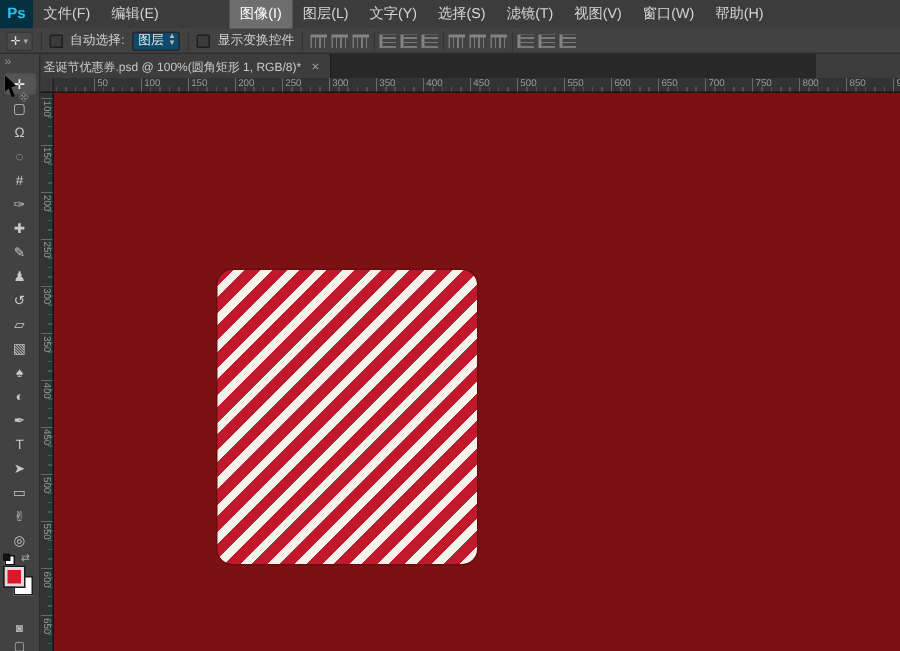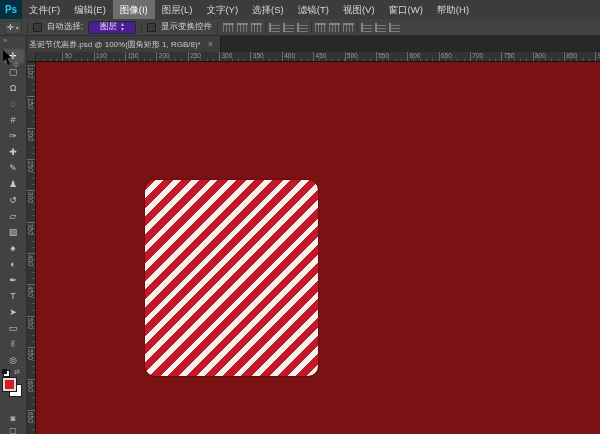--- a/index.html
+++ b/index.html
@@ -5,43 +5,43 @@
   * { margin:0; padding:0; box-sizing:border-box; }
   html,body { width:600px; height:434px; overflow:hidden; }
   body { font-family:"Liberation Sans","DejaVu Sans",sans-serif; background:#3c3c3c; position:relative; }
 
   
   #menubar { position:absolute; left:0; top:0; width:600px; height:26px;
     background:#3c3c3c; border-bottom:1px solid #2a2a2a; display:flex; align-items:stretch; }
   #ps-logo { width:22px; height:19px; background:#05303f; color:#30c1f0; font-weight:bold;
     font-size:10px; display:flex; align-items:center; justify-content:center; }
   .menu-item { color:#d6d6d6; font-size:9.5px; line-height:19px; padding:0 7px; white-space:nowrap; }
-  .menu-item.hl { background:#6e6e6e; color:#ffffff; }
+  .menu-item.hl { background:#6e6e6e; color:#ffffff;margin-left:40px; }
 
   
   #optionsbar { position:absolute; left:0; top:19px; width:600px; height:17px;
     background:#424242; border-bottom:1px solid #2e2e2e; display:flex; align-items:center;
     padding:0 4px; gap:5px; color:#cfcfcf; font-size:8.5px; white-space:nowrap; }
   .tool-chip { display:flex; align-items:center; gap:2px; padding:0 2px; height:13px;
     border:1px solid #383838; border-radius:2px; background:#4a4a4a; }
   .tool-chip .g { font-size:8px; color:#ddd; }
   .tool-chip .arr { font-size:6px; color:#aaa; }
   .vsep { width:1px; height:13px; background:#575757; border-right:1px solid #333; }
   .cb { width:9px; height:9px; background:#3a3a3a; border:1px solid #1e1e1e; border-radius:1px; }
   .dropdown { display:flex; align-items:center; height:13px; border:1px solid #282828;
-    background:#4c1d95; border-radius:2px; padding:0 11px; gap:4px; color:#e8e8e8; }
+    background:#0c4a6e; border-radius:2px; padding:0 3px; gap:4px; color:#e8e8e8; }
   .dropdown .spin { font-size:6px; line-height:5px; color:#bbb; display:flex; flex-direction:column; }
   .align-ico { width:11px; height:9px; border-left:2px solid #9b9b9b;
     background:repeating-linear-gradient(0deg,#8c8c8c 0 1px,transparent 1px 3px); opacity:.75; }
   .align-ico.t { border-left:none; border-top:2px solid #9b9b9b;
     background:repeating-linear-gradient(90deg,#8c8c8c 0 1px,transparent 1px 3px); }
   #align-icons { display:flex; align-items:center; gap:3px; }
 
   
-  #tabbar { position:absolute; left:0; top:36px; width:600px; height:16px; background:#282828; }
+  #tabbar { position:absolute; left:0; top:36px; width:544px; height:16px; background:#282828; }
   #collapse { position:absolute; left:3px; top:1px; color:#9a9a9a; font-size:9px; }
   #doc-tab { position:absolute; left:21px; top:0; height:16px; background:#3d3d3d;
     border-left:1px solid #1d1d1d; border-right:1px solid #1d1d1d;
     display:flex; align-items:center; padding:0 7px; gap:7px; }
   #doc-tab .title { color:#c9c9c9; font-size:8px; }
   #doc-tab .close { color:#9a9a9a; font-size:9px; line-height:9px; }
 
   
   #hruler { position:absolute; left:27px; top:52px; width:573px; height:10px; background:#333333;
     border-bottom:1px solid #151515;

